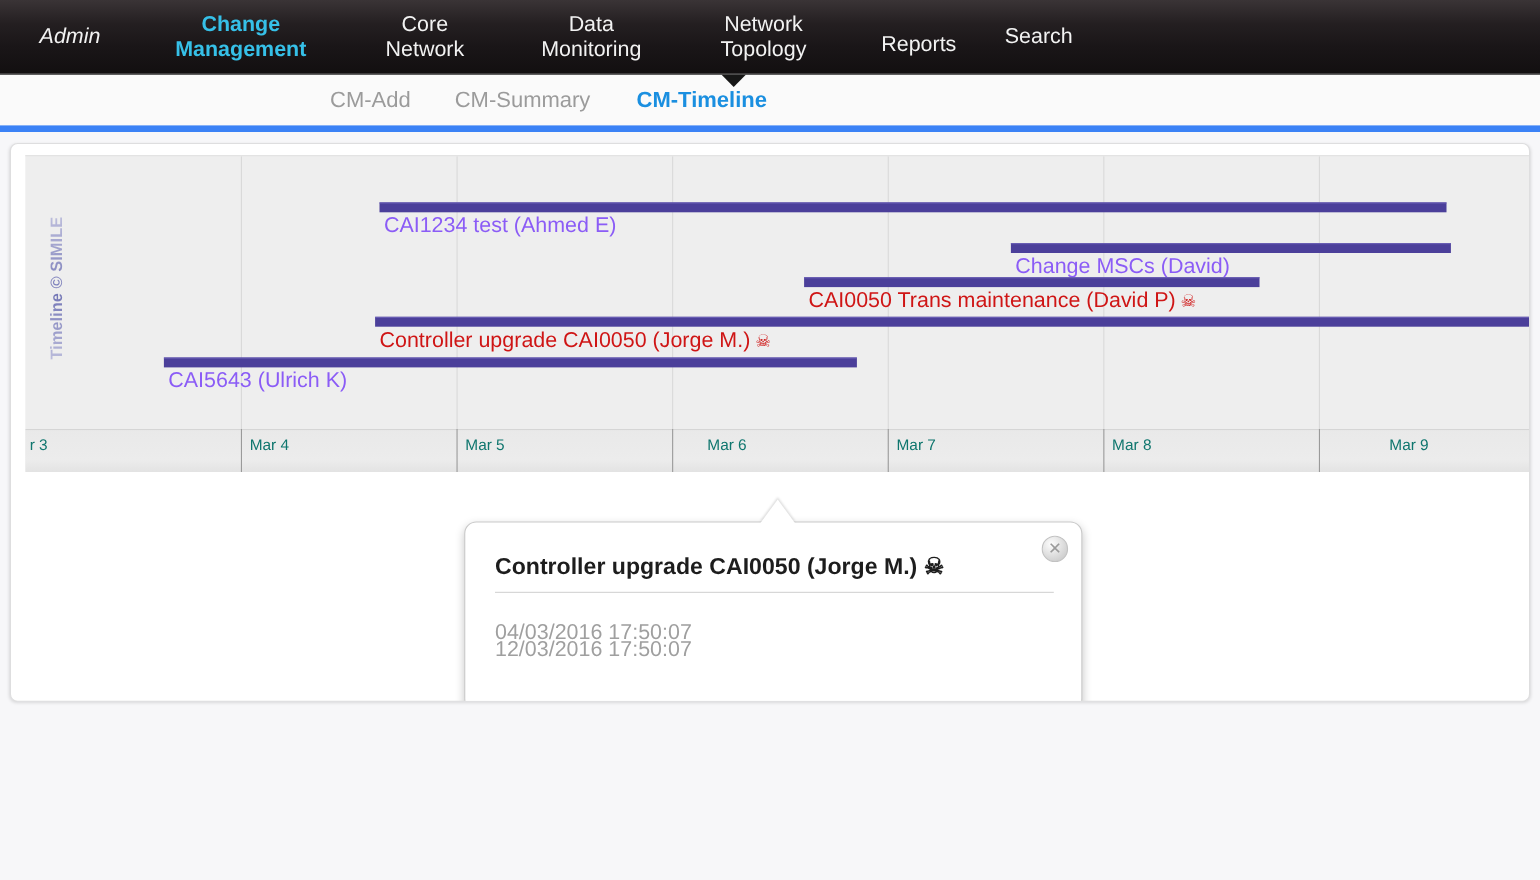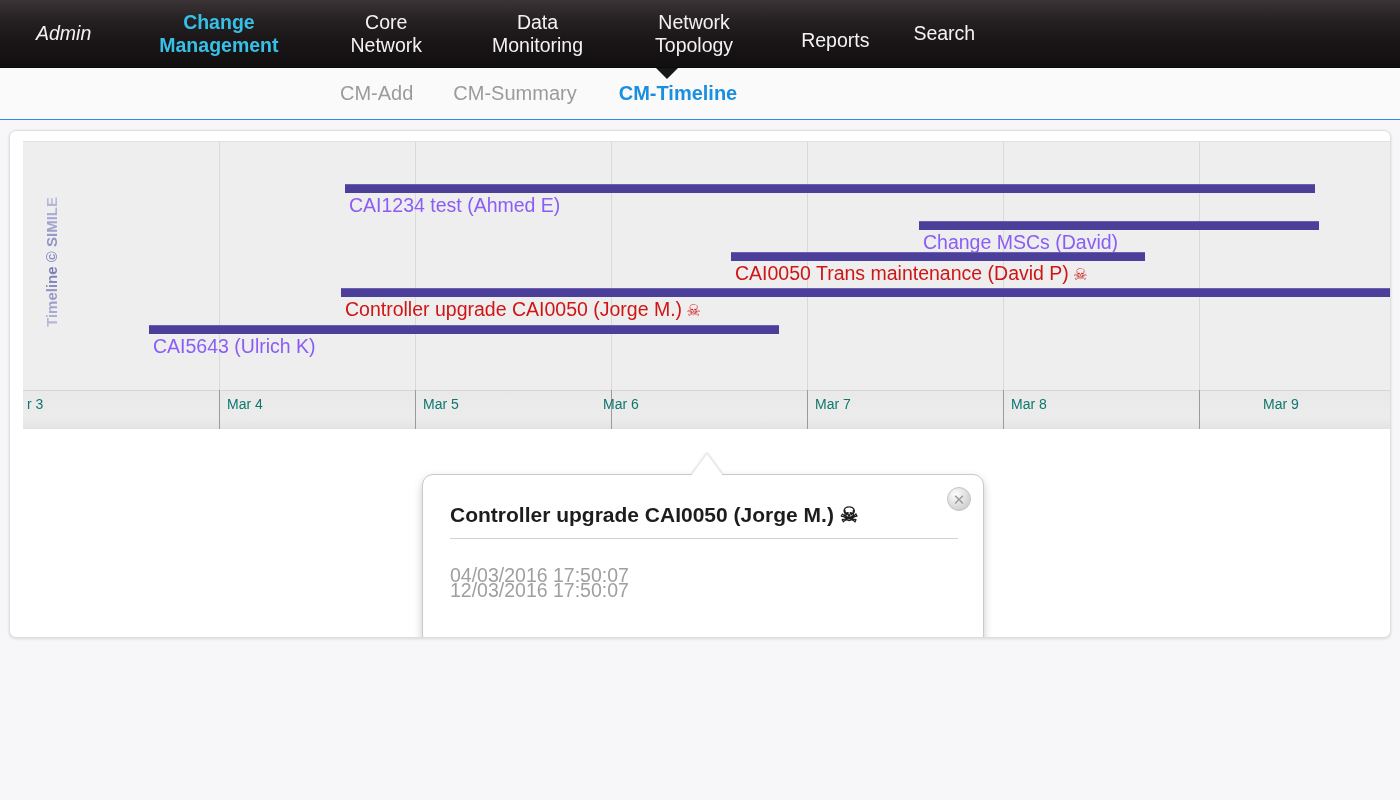--- a/index.html
+++ b/index.html
@@ -65,22 +65,22 @@
   #nav-core       { margin-left: 72px; }
   #nav-data       { margin-left: 70px; }
   #nav-topology   { margin-left: 72px; }
   #nav-reports    { margin-left: 68px; margin-top: 14px; }
   #nav-search     { margin-left: 44px; }
 
   
   #subnav {
     position: absolute; left: 0; top: 68px; width: 1400px; height: 52px;
     background: #fafafa;
-    border-bottom: 1px solid #3b82f6;
-    display: flex; align-items: center; padding-left: 40px;
+    border-bottom: 6px solid #3b82f6;
+    display: flex; align-items: center;
   }
   .subitem {
     font-size: 20px; color: #9b9b9b; cursor: pointer; position: relative;
     flex: none;
   }
   .subitem.active { color: #1a8fe0; font-weight: bold; }
   #sub-cmadd { margin-left: 300px; }
   #sub-cmsummary { margin-left: 40px; }
   #sub-cmtimeline { margin-left: 42px; }
   #subnav-arrow {
@@ -237,21 +237,21 @@
         <div class="gridline" style="left: 980px;"></div>
         <div class="gridline" style="left: 1176px;"></div>
       </div>
     <div id="ticks">
         <div class="ticklabel" style="left: 4px;">r 3</div>
         <div class="tickline" style="left: 196px;"></div>
         <div class="ticklabel" style="left: 204px;">Mar 4</div>
         <div class="tickline" style="left: 392px;"></div>
         <div class="ticklabel" style="left: 400px;">Mar 5</div>
         <div class="tickline" style="left: 588px;"></div>
-        <div class="ticklabel" style="left: 580px; text-align: center;">Mar 6</div>
+        <div class="ticklabel" style="left: 620px; text-align: center;">Mar 6</div>
         <div class="tickline" style="left: 784px;"></div>
         <div class="ticklabel" style="left: 792px;">Mar 7</div>
         <div class="tickline" style="left: 980px;"></div>
         <div class="ticklabel" style="left: 988px;">Mar 8</div>
         <div class="tickline" style="left: 1176px;"></div>
         <div class="ticklabel" style="left: 1240px;">Mar 9</div>
       </div>
     <div id="events">
         <div class="evbar" style="left: 322px; width: 970px; top: 42px; background: rgb(75, 63, 154);"></div>
         <div class="evlabel purple" style="left: 326px; top: 52px;">CAI1234 test (Ahmed E)</div>

